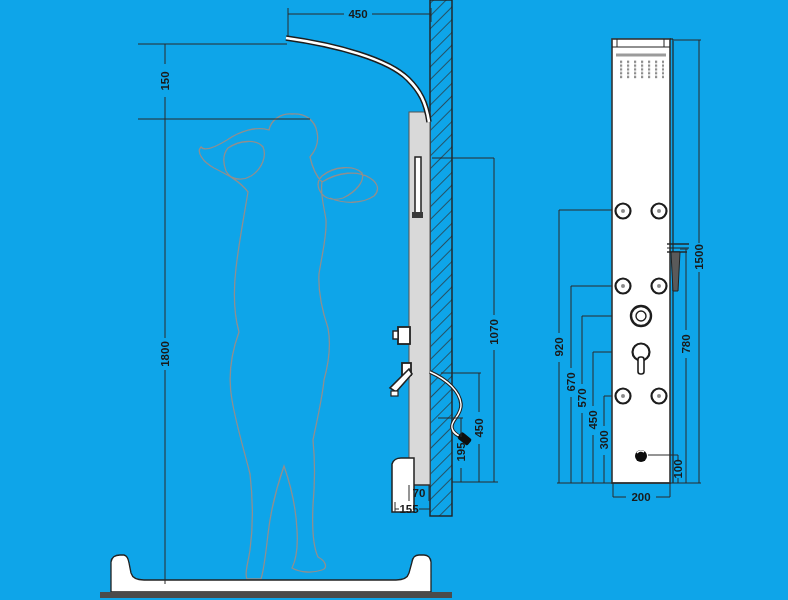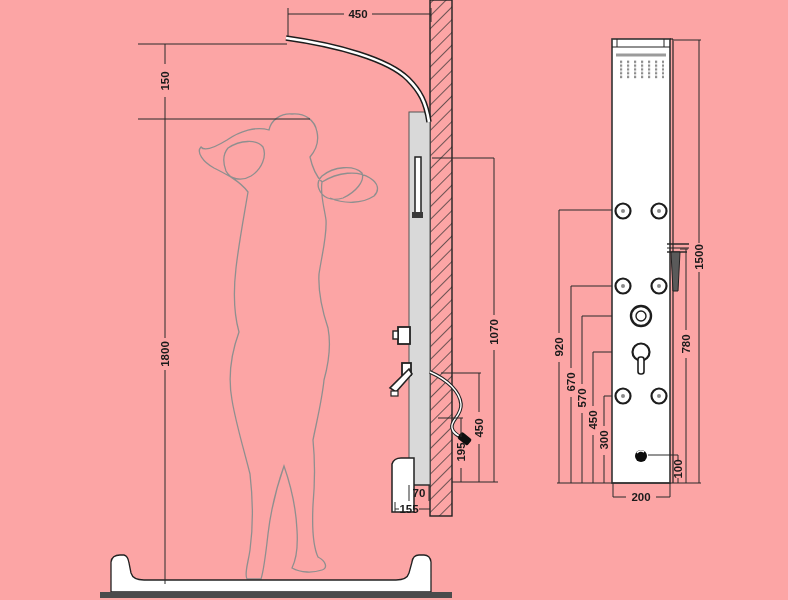--- a/index.html
+++ b/index.html
@@ -1,16 +1,16 @@
 <!DOCTYPE html>
 <html><head>
 <meta charset="utf-8">
 <style>
   html,body{margin:0;padding:0;background:#ffffff;}
-  .stage{position:relative;width:788px;height:600px;background:#fca5a5;overflow:hidden;
+  .stage{position:relative;width:788px;height:600px;background:#0ea5e9;overflow:hidden;
          font-family:"Liberation Sans", sans-serif;}
   svg{display:block;}
   .dim{stroke:#2a2a2a;stroke-width:1;fill:none;}
   .outline{stroke:#222;fill:none;}
   .lbl{font-family:"Liberation Sans", sans-serif;font-size:11.5px;font-weight:600;
        fill:#1a1a1a;text-anchor:middle;}
 </style>
 </head>
 <body>
 

